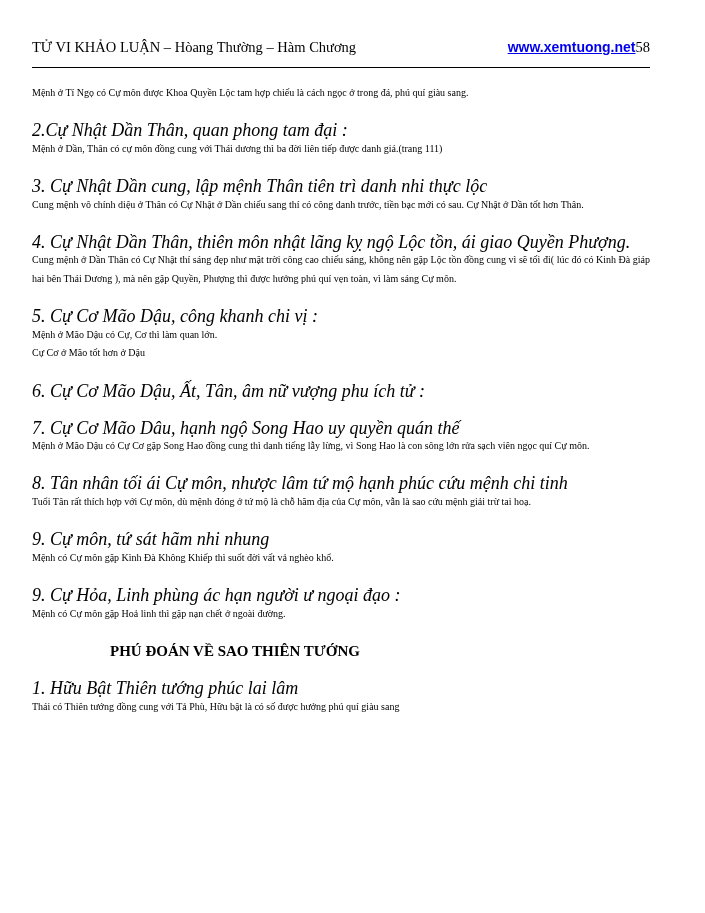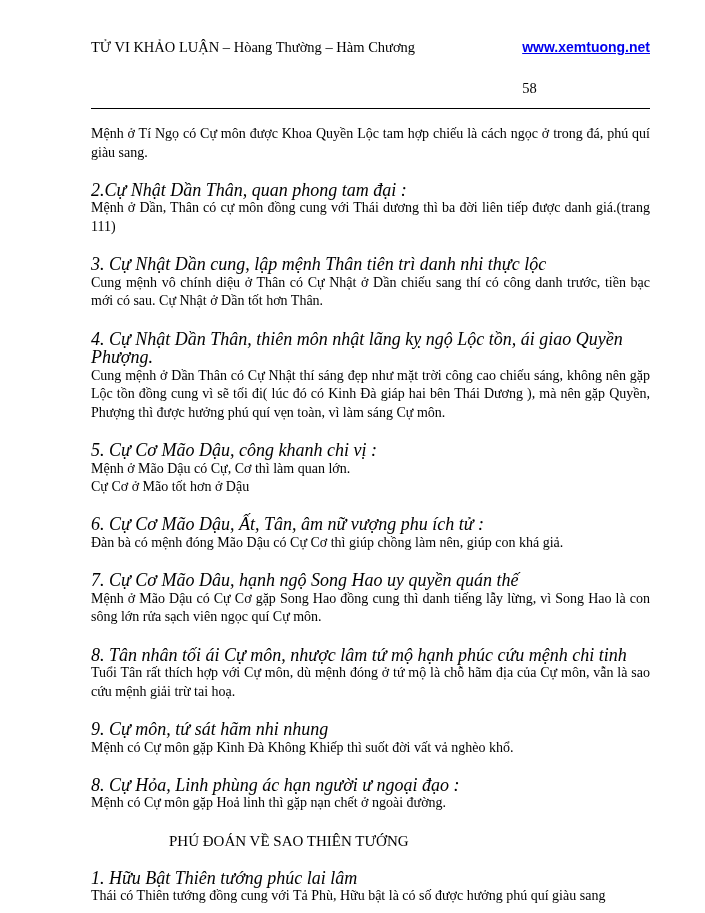--- a/index.html
+++ b/index.html
@@ -5,66 +5,64 @@
   * { margin: 0; padding: 0; box-sizing: border-box; }
   html, body { background: #ffffff; }
   .page {
     position: relative;
     width: 705px;
     height: 913px;
     margin: 0 auto;
     background: #ffffff;
     font-family: "Liberation Serif", "DejaVu Serif", serif;
     color: #000000;
-    padding: 38px 55px 0 91px;
+    padding: 38px 55px 0 32px;
     overflow: hidden;
   }
   .hdr {
     display: flex;
     align-items: baseline;
     justify-content: space-between;
     font-size: 14.5px;
     line-height: 19px;
   }
   .hdr-title { white-space: nowrap; }
   .hdr-right {
     display: flex;
     align-items: baseline;
-    gap: 22px;
     white-space: nowrap;
-    flex-direction: column;
   }
   .hdr-link {
     font-family: "Liberation Sans", "DejaVu Sans", sans-serif;
     font-weight: bold;
     font-size: 14px;
     color: #0000ee;
     text-decoration: underline;
     cursor: pointer;
   }
   .hdr-rule {
     border: none;
     border-top: 1.6px solid #000000;
     margin-top: 10px;
   }
   main { margin-top: 16px; }
   p.body-text, p.sec-body {
-    font-size: 14px;
+    font-size: 10px;
     line-height: 18.6px;
     text-align: justify;
   }
   p.sec-heading {
     font-size: 18px;
     line-height: 18.6px;
     font-style: italic;
     margin-top: 18.6px;
   }
   h2.sub-title {
     font-size: 15px;
-    font-weight: normal;
+    font-weight: bold;
     line-height: 18.6px;
     margin: 18.6px 0 18.6px 78px;
   }
 </style>
 </head>
 <body>
 
 <div class="page">
   <header class="hdr">
     <span class="hdr-title">TỬ VI KHẢO LUẬN – Hòang Thường – Hàm Chương</span>
@@ -89,36 +87,35 @@
           <p class="sec-heading">4. Cự Nhật Dần Thân, thiên môn nhật lãng kỵ ngộ Lộc tồn, ái giao Quyền Phượng.</p>
           <p class="sec-body">Cung mệnh ở Dần Thân có Cự Nhật thí sáng đẹp như mặt trời công cao chiếu sáng, không nên gặp Lộc tồn đồng cung vì sẽ tối đi( lúc đó có Kinh Đà giáp hai bên Thái Dương ), mà nên gặp Quyền, Phượng thì được hưởng phú quí vẹn toàn, vì làm sáng Cự môn.</p>
         </section>
         <section>
           <p class="sec-heading">5. Cự Cơ Mão Dậu, công khanh chi vị :</p>
           <p class="sec-body">Mệnh ở Mão Dậu có Cự, Cơ thì làm quan lớn.</p>
           <p class="sec-body">Cự Cơ ở Mão tốt hơn ở Dậu</p>
         </section>
         <section>
           <p class="sec-heading">6. Cự Cơ Mão Dậu, Ất, Tân, âm nữ vượng phu ích tử :</p>
-          <p class="sec-body">Đàn bà có mệnh đóng Mão Dậu có Cự Cơ thì giúp chồng làm nên, giúp con khá giả.</p>
         </section>
         <section>
           <p class="sec-heading">7. Cự Cơ Mão Dâu, hạnh ngộ Song Hao uy quyền quán thế</p>
           <p class="sec-body">Mệnh ở Mão Dậu có Cự Cơ gặp Song Hao đồng cung thì danh tiếng lẫy lừng, vì Song Hao là con sông lớn rửa sạch viên ngọc quí Cự môn.</p>
         </section>
         <section>
           <p class="sec-heading">8. Tân nhân tối ái Cự môn, nhược lâm tứ mộ hạnh phúc cứu mệnh chi tinh</p>
           <p class="sec-body">Tuổi Tân rất thích hợp với Cự môn, dù mệnh đóng ở tứ mộ là chỗ hãm địa của Cự môn, vẫn là sao cứu mệnh giải trừ tai hoạ.</p>
         </section>
         <section>
           <p class="sec-heading">9. Cự môn, tứ sát hãm nhi nhung</p>
           <p class="sec-body">Mệnh có Cự môn gặp Kình Đà Không Khiếp thì suốt đời vất vả nghèo khổ.</p>
         </section>
         <section>
-          <p class="sec-heading">8. Cự Hỏa, Linh phùng ác hạn người ư ngoại đạo :</p>
+          <p class="sec-heading">9. Cự Hỏa, Linh phùng ác hạn người ư ngoại đạo :</p>
           <p class="sec-body">Mệnh có Cự môn gặp Hoả linh thì gặp nạn chết ở ngoài đường.</p>
         </section>
       </div>
     <h2 class="sub-title">PHÚ ĐOÁN VỀ SAO THIÊN TƯỚNG</h2>
     <div id="sections-thien-tuong">
         <section>
           <p class="sec-heading">1. Hữu Bật Thiên tướng phúc lai lâm</p>
           <p class="sec-body">Thái có Thiên tướng đồng cung với Tả Phù, Hữu bật là có số được hưởng phú quí giàu sang</p>
         </section>
       </div>

